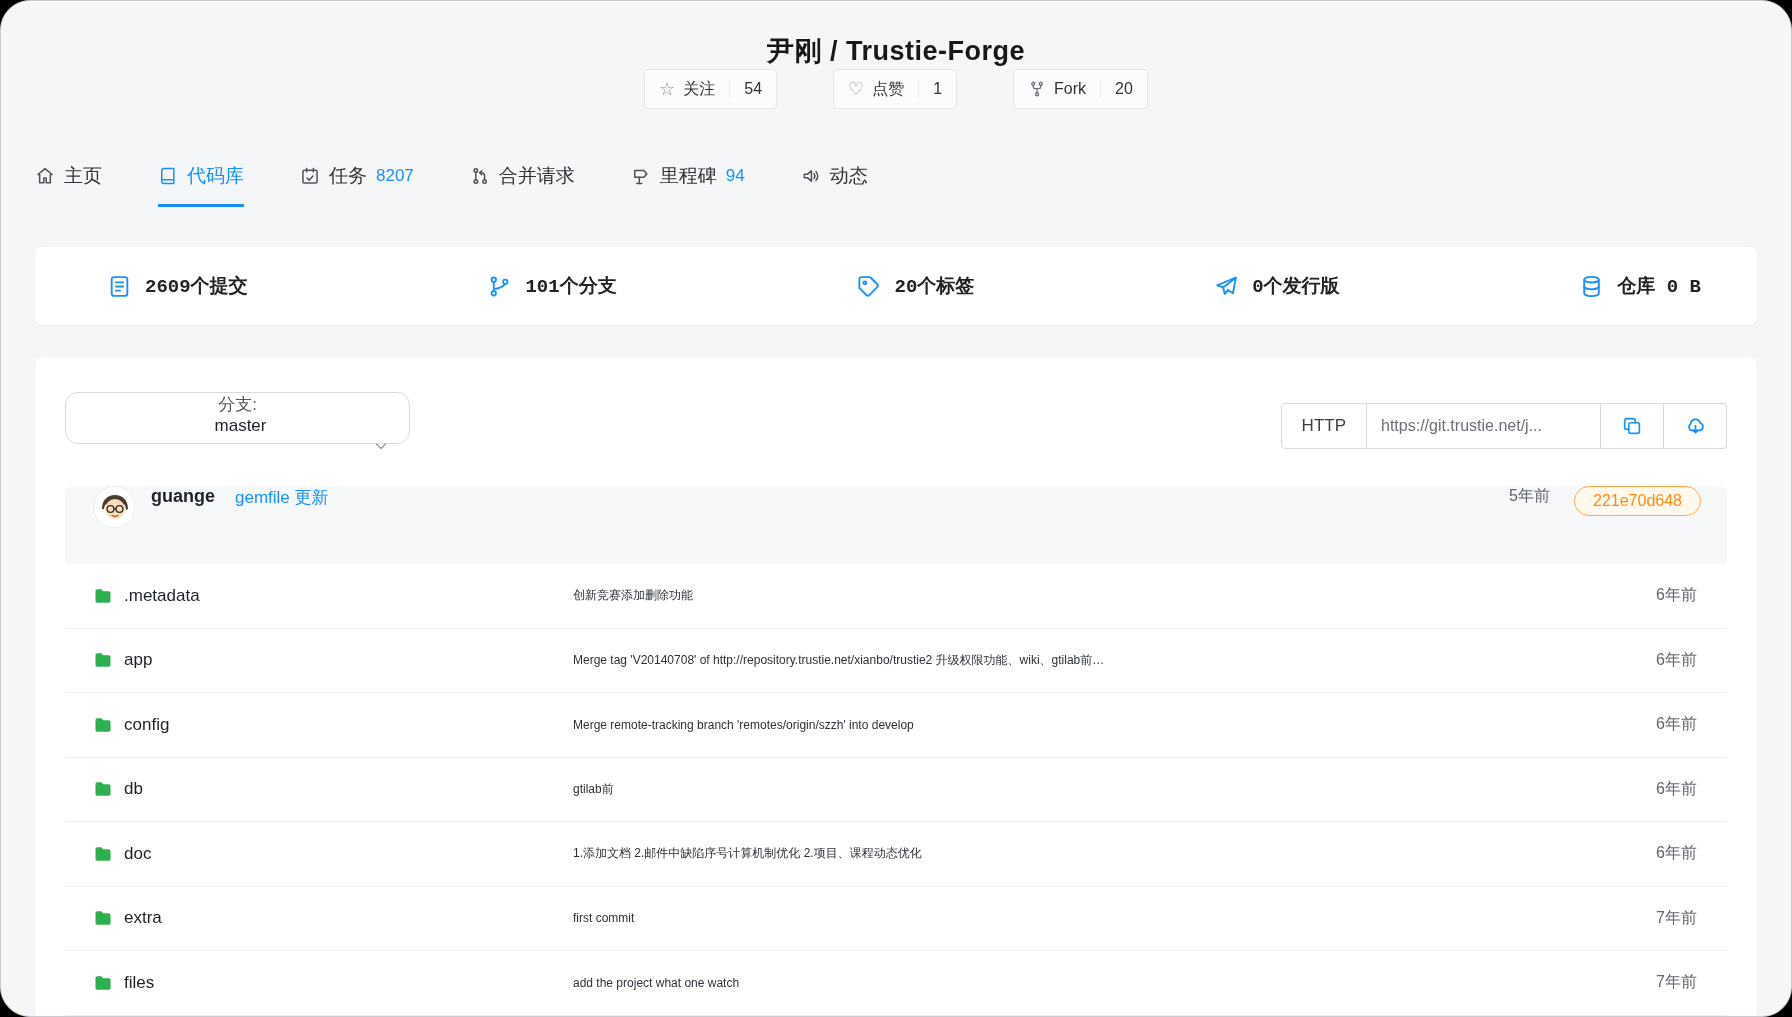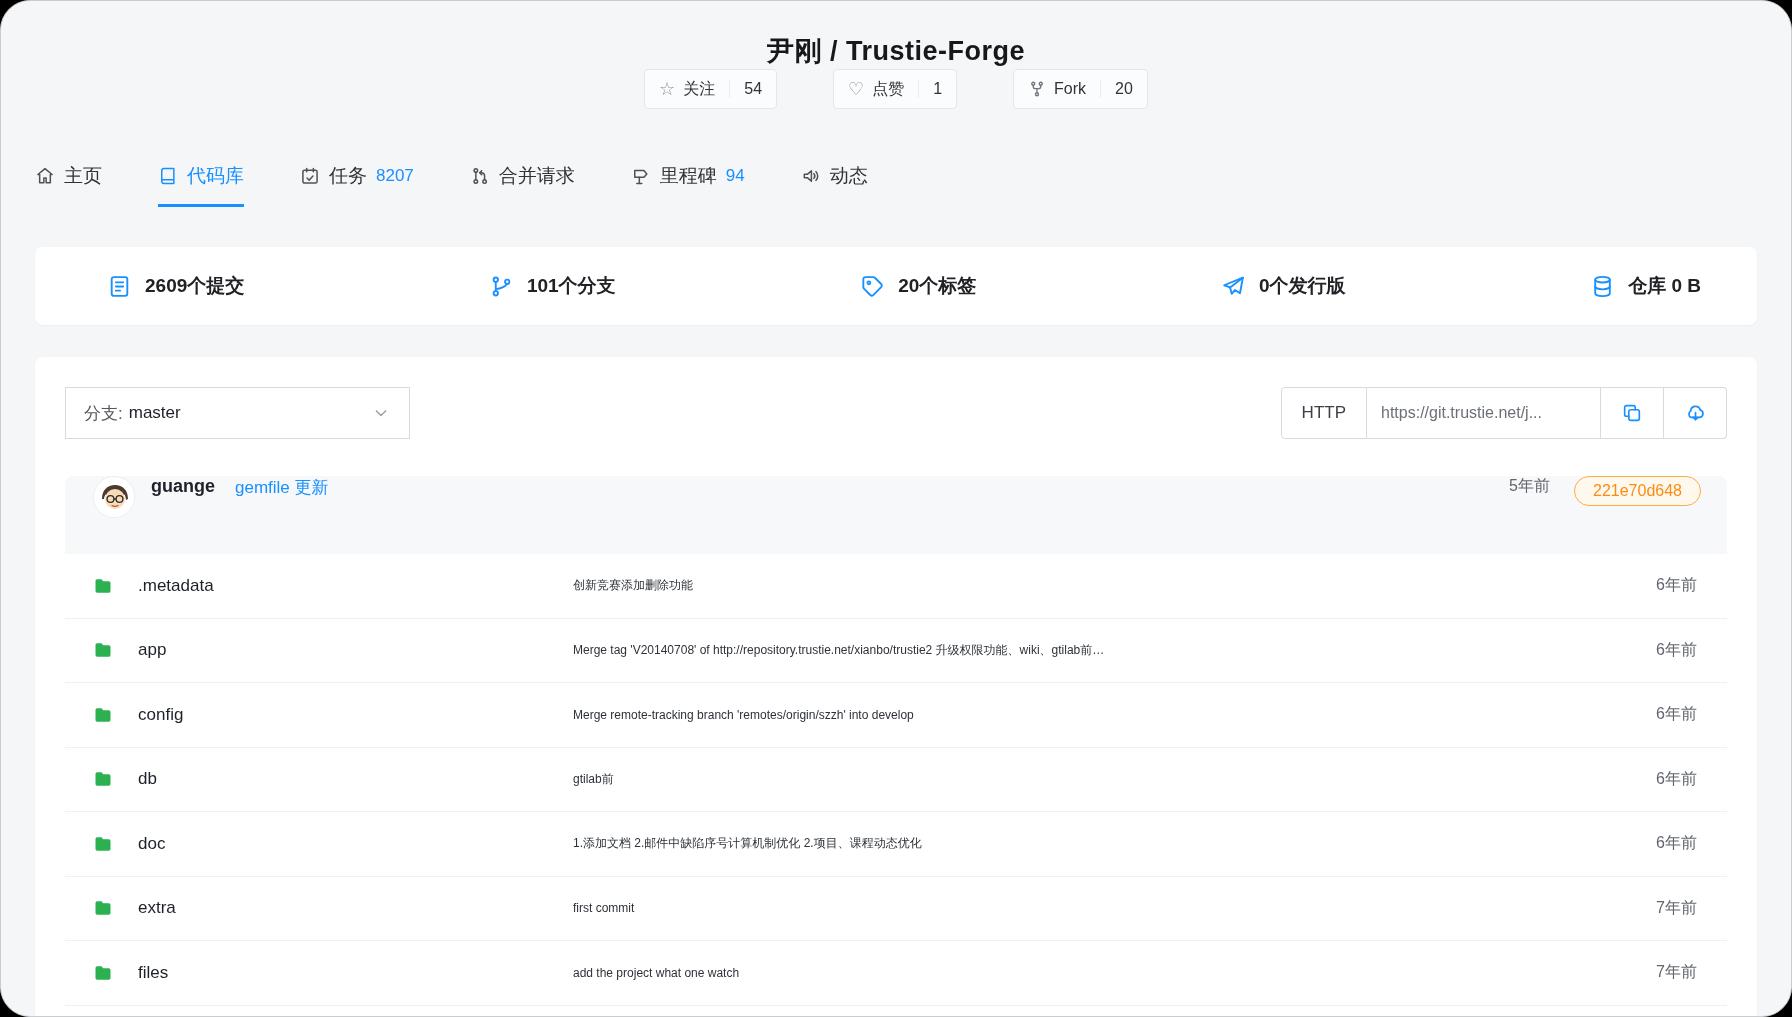--- a/index.html
+++ b/index.html
@@ -41,38 +41,38 @@
   .tab.active { color:#1890ff; border-bottom-color:#1890ff; }
   .tab.active .icon-svg { color:#1890ff; }
   .tab .tab-count { color:#1890ff; font-size:17px; }
   
   .stats-card {
     margin-top:40px; height:78px; background:#fff; border-radius:8px;
     display:flex; align-items:center; justify-content:space-between;
     padding:0 56px 0 72px;
     box-shadow:0 1px 2px rgba(16,24,40,.04);
   }
-  .stat { display:flex; align-items:center; gap:13px; cursor:pointer; }
+  .stat { display:flex; align-items:center; gap:13px; cursor:pointer;font-family:Liberation Mono, monospace; }
   .stat .icon-svg { color:#1890ff; }
   .stat .stat-label { font-size:19px; font-weight:600; color:#202226; }
   
   .main-card {
     margin-top:32px; background:#fff; border-radius:8px 8px 0 0;
     padding:30px 30px 0; height:720px;
     box-shadow:0 1px 2px rgba(16,24,40,.04);
   }
   .controls { display:flex; align-items:center; justify-content:space-between; }
   .branch-select {
-    width:345px; height:52px; border:1px solid #d9dadc; border-radius:0;
-    display:flex; align-items:center; padding:0 18px; cursor:pointer; background:#fff;
+    width:345px; height:52px; border:1px solid #d9dadc; border-radius:13px;
+    display:flex; align-items:center; padding:0 18px; cursor:pointer; background:#fff;flex-direction:column;
   }
   .branch-label { font-size:17px; color:#53575e; }
   .branch-name { font-size:17px; color:#1d2129; margin-left:6px; font-weight:500; }
   .branch-select .chev { margin-left:auto; color:#9aa0a6; }
-  .clone-group { display:flex; height:52px; }
+  .clone-group { display:flex; height:46px;margin-top:16px; }
   .seg { display:flex; align-items:center; justify-content:center; background:#fff; border:1px solid #d9dadc; border-left:none; }
   .seg-protocol { border-left:1px solid #d9dadc; border-radius:4px 0 0 4px; padding:0 20px; font-size:17px; color:#3c4046; cursor:pointer; font-family:inherit; }
   .seg-url { width:234px; padding:0 14px; font-size:16px; color:#6b7077; justify-content:flex-start; white-space:nowrap; overflow:hidden; cursor:text;text-align:center; }
   .seg-iconbtn { width:63px; cursor:pointer; }
   .seg-iconbtn .icon-svg { color:#1890ff; }
   .seg-last { border-radius:0 4px 4px 0; }
   
   .commit-row {
     margin-top:37px; height:78px; background:#f7f8fa; border-radius:8px 8px 0 0;
     display:flex; align-items:flex-start; padding:0 26px 0 28px;
@@ -88,21 +88,21 @@
   .sha-pill {
     margin-left:24px; padding:5px 18px; border-radius:16px;
     border:1px solid #ffa94d; background:#fff8ec; color:#fa8c16;
     font-size:16px; cursor:pointer;
   }
   
   .file-row {
     display:flex; align-items:center; height:64.5px;
     padding:0 30px 0 28px; border-bottom:1px solid #f0f0f2;
   }
-  .cell-name { width:480px; flex:none; display:flex; align-items:center; gap:25px; cursor:pointer; }
+  .cell-name { width:480px; flex:none; display:flex; align-items:center; gap:11px; cursor:pointer; }
   .cell-name .icon-svg { color:#2bb150; }
   .file-name { font-size:17px; color:#1d2129; }
   .cell-msg {
     flex:1; min-width:0; font-size:12px; color:#2d3238;
     white-space:nowrap; overflow:hidden; text-overflow:ellipsis; cursor:pointer;
   }
   .cell-time { width:100px; flex:none; text-align:right; font-size:16px; color:#62666d; }
   .file-row.partial { border-bottom:none; }
   .icon-svg { display:block; flex:none; }
 </style>

